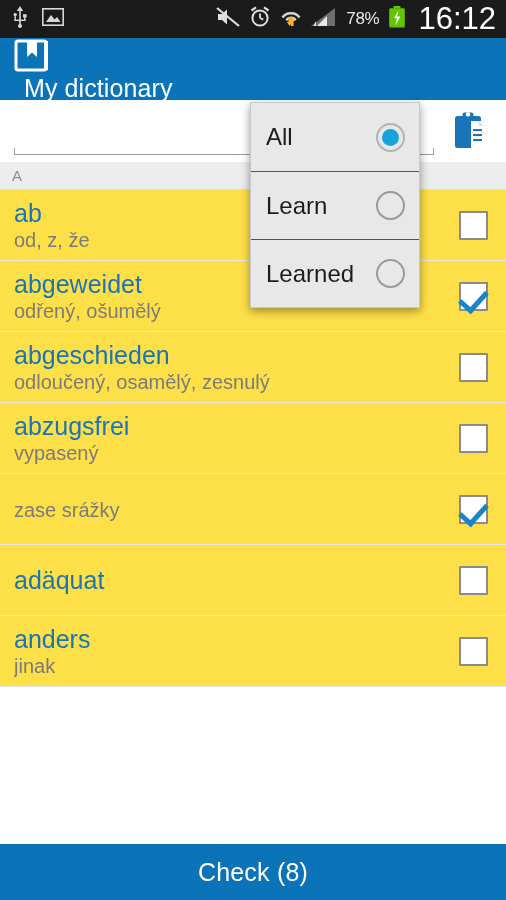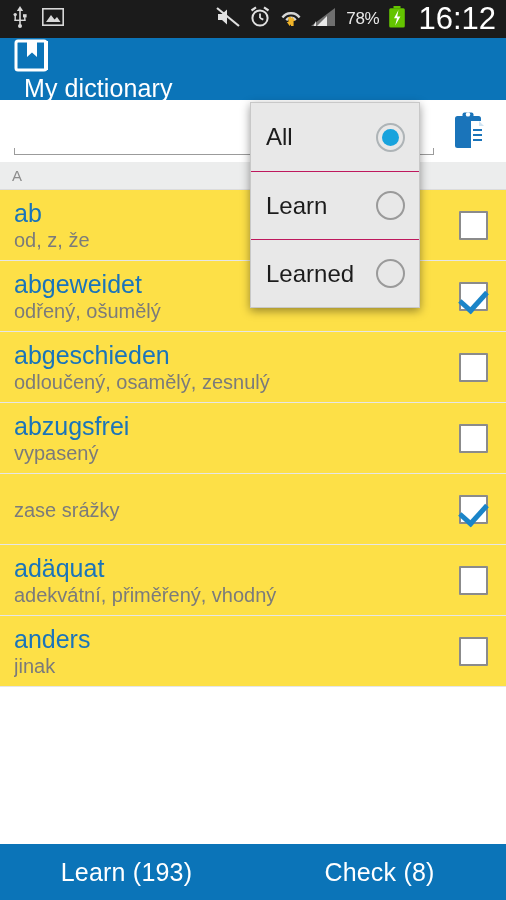--- a/index.html
+++ b/index.html
@@ -305,39 +305,37 @@
         <div class="row-texts">
           <div class="translation">zase srážky</div>
         </div>
         <div class="checkbox">
           <span class="cb-box checked"></span>
         </div>
       </div>
       <div class="row">
         <div class="row-texts">
           <div class="term">adäquat</div>
-          <div class="translation">adekvátní, přiměřený, vhodný</div>
         </div>
         <div class="checkbox">
           <span class="cb-box"></span>
         </div>
       </div>
       <div class="row">
         <div class="row-texts">
           <div class="term">anders</div>
           <div class="translation">jinak</div>
         </div>
         <div class="checkbox">
           <span class="cb-box"></span>
         </div>
       </div>
     </div>
 
   <div class="bottombar">
-    <div class="bottom-btn">Learn (193)</div>
     <div class="bottom-btn">Check (8)</div>
   </div>
 
   <div class="dropdown" id="filter-dropdown">
       <div class="dd-item">
         <span class="dd-label">All</span>
         <span class="radio selected"></span>
       </div>
       <div class="dd-item">
         <span class="dd-label">Learn</span>

